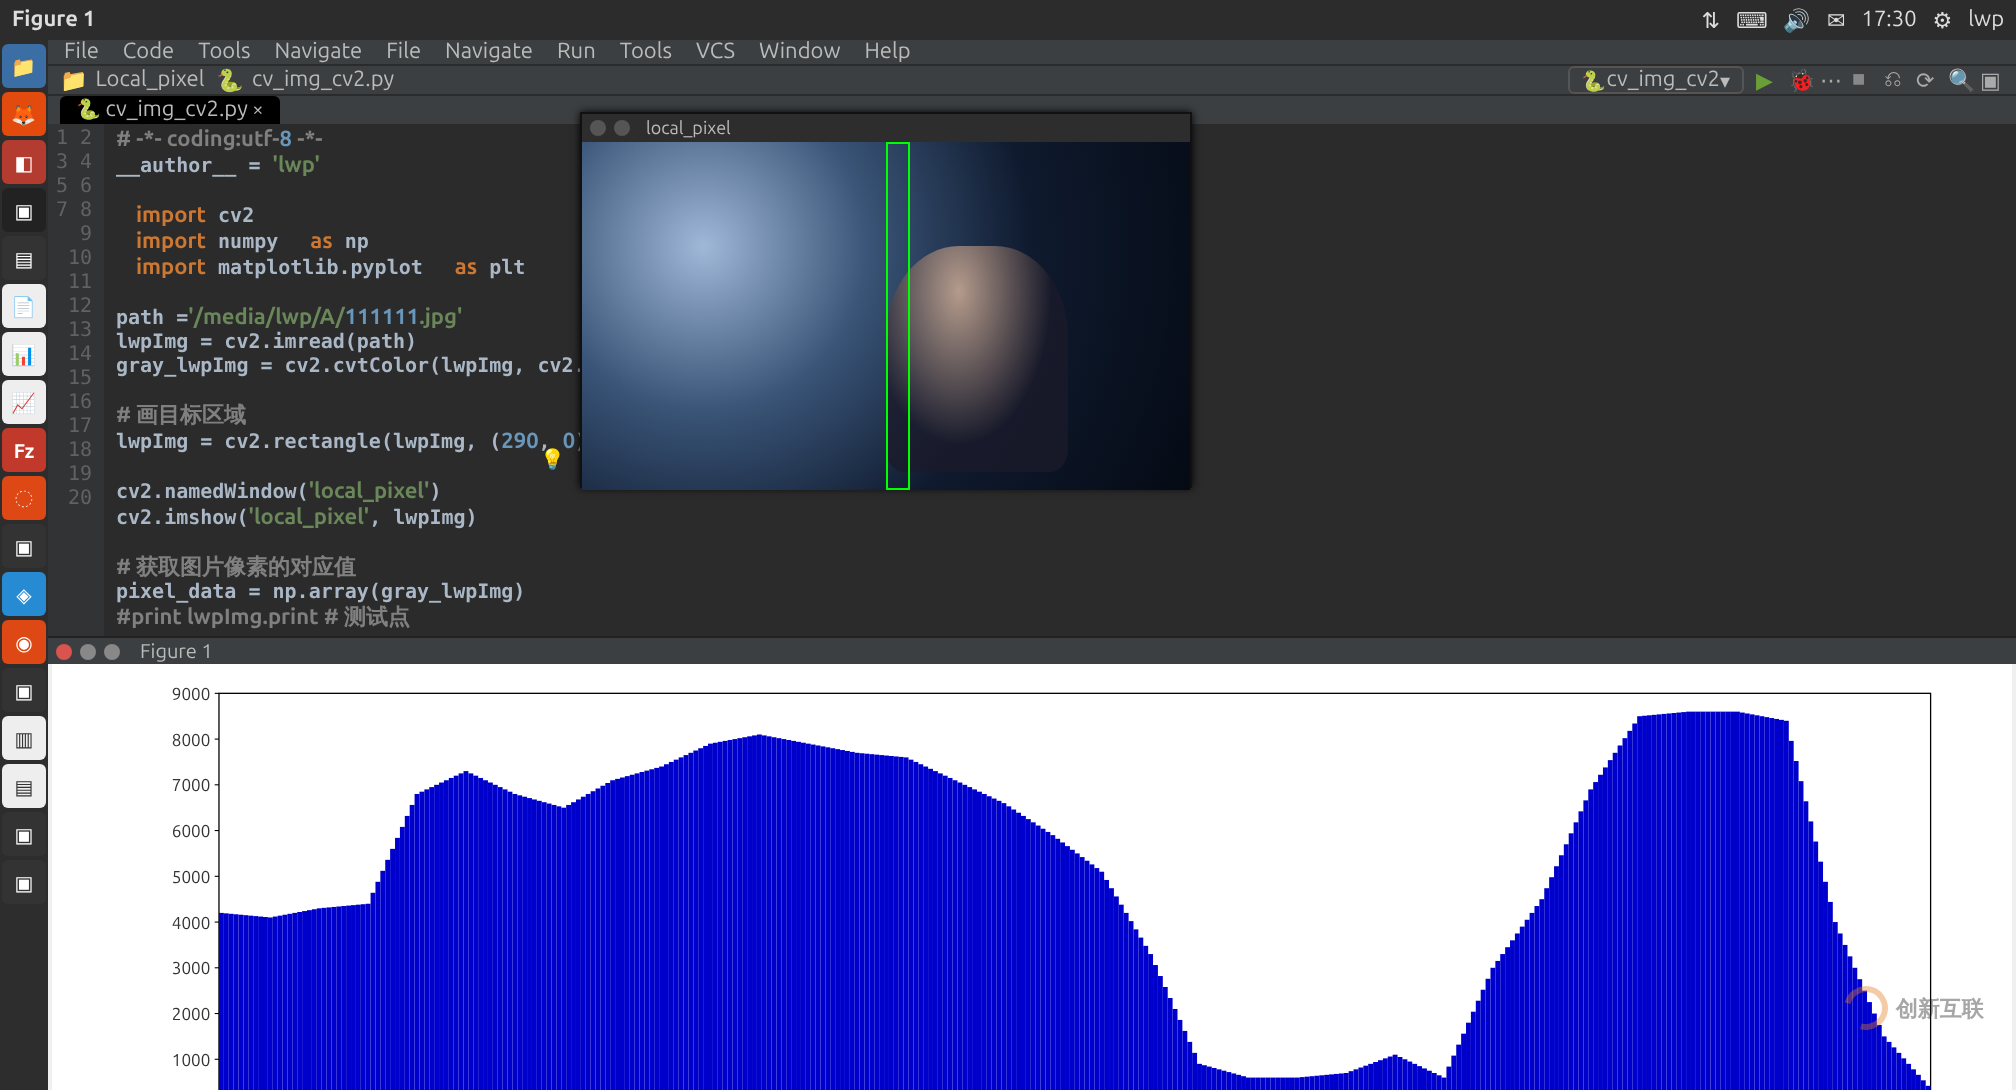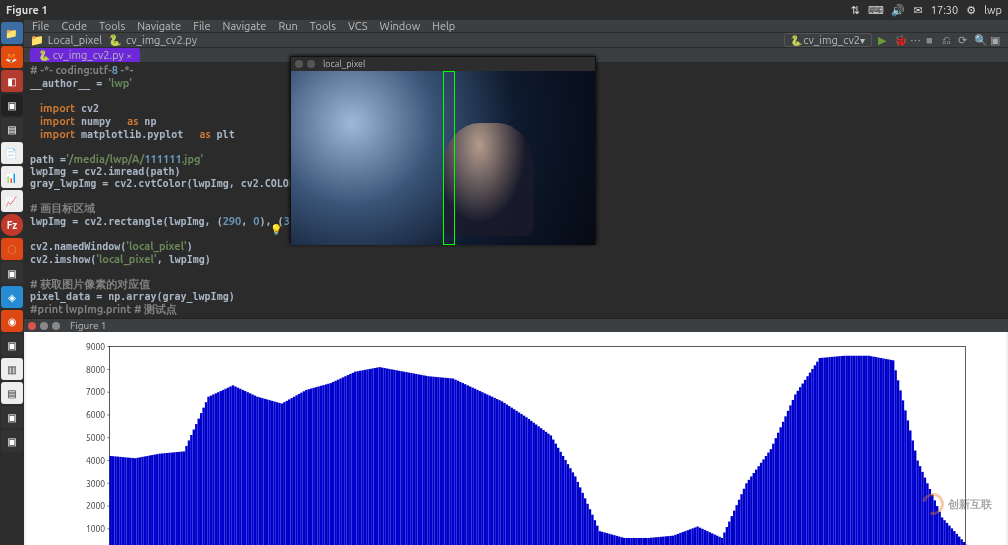--- a/index.html
+++ b/index.html
@@ -16,34 +16,34 @@
 .launcher { position: absolute; left: 0; top: 20px; bottom: 0; width: 24px; background: #2d2d2d; display: flex; flex-direction: column; gap: 2px; padding-top: 2px; }
 .launcher .li { width: 22px; height: 22px; margin: 0 auto; border-radius: 3px; display: flex; align-items: center; justify-content: center; font-size: 10px; color: #fff; }
 .li.folder { background: #3b6ea5; }
 .li.ff { background: #e24a0e; }
 .li.red { background: #b43b2f; }
 .li.term { background: #222; }
 .li.dark { background: #333; }
 .li.orange { background: #dd4814; }
 .li.blue { background: #268bd2; }
 .li.paper { background: #eee; color:#333; }
-.li.fz { background: #c0392b; font-weight:bold;border-radius:10px; }
+.li.fz { background: #c0392b; font-weight:bold; }
 
 
 .ide { position: absolute; left: 24px; right: 0; top: 20px; bottom: 0; display: flex; flex-direction: column; }
 .menubar { height: 18px; background: #3c3f41; display: flex; align-items: center; gap: 12px; padding: 0 8px; color: #bbb; font-size: 11px; border-bottom: 1px solid #2b2b2b; }
 .menubar span { cursor: default; }
 .breadcrumb { height: 16px; background: #3c3f41; display: flex; align-items: center; padding: 0 6px; gap: 6px; border-bottom: 1px solid #2b2b2b; }
 .breadcrumb .crumb { color: #bbb; font-size: 11px; display:flex; align-items:center; gap:4px; }
 .breadcrumb .spacer { flex: 1; }
 .breadcrumb .runcfg { background: #3c3f41; border: 1px solid #555; border-radius: 3px; padding: 0 6px; height: 14px; display: flex; align-items: center; font-size: 10px; color: #bbb; }
 .breadcrumb .runicons { display: flex; gap: 4px; }
 .breadcrumb .runicons span { width: 12px; height: 12px; display: inline-block; }
 .tabbar { height: 16px; background: #3c3f41; display: flex; align-items: flex-end; padding: 0 6px; }
-.tabbar .tab { background: #6d28d9; color: #bbb; padding: 1px 8px; border-radius: 3px 3px 0 0; font-size: 10px; margin-right: 2px; }
+.tabbar .tab { background: #000000; color: #bbb; padding: 1px 8px; border-radius: 3px 3px 0 0; font-size: 10px; margin-right: 2px; }
 
 
 .editor-row { flex: 0 0 180px; display: flex; background: #2b2b2b; position: relative; }
 .gutter { width: 28px; background: #313335; color: #606366; font-family: monospace; font-size: 10px; padding-top: 2px; text-align: right; padding-right: 6px; line-height: 12px; }
 .code { font-family: monospace; font-size: 10px; line-height: 12px; padding: 2px 6px; color: #a9b7c6; white-space: pre; font-weight: bold; }
 .kw { color: #cc7832; margin-left: 10px; }
 .str { color: #6a8759; }
 .cmt { color: #808080; }
 .num { color: #6897bb; }
 .bulb { position:absolute; left:246px; top:162px; color:#f1c40f; font-size:10px; }
@@ -145,20 +145,41 @@
       <span style="color:#aaa">🔍</span>
       <span style="color:#aaa">▣</span>
     </div>
   </div>
 
   <div class="tabbar">
     <div class="tab">🐍 <span>cv_img_cv2.py</span> ×</div>
   </div>
 
   <div class="editor-row">
+    <div class="gutter" id="gutter">1
+2
+3
+4
+5
+6
+7
+8
+9
+10
+11
+12
+13
+14
+15
+16
+17
+18
+19
+20
+</div>
     <div class="code" id="codearea"><span class="cmt"># -*- coding:utf-<span class="num">8</span> -*-</span>
 __author__ = <span class="str">'lwp'</span>
 
 <span class="kw">import</span> cv2
 <span class="kw">import</span> numpy <span class="kw">as</span> np
 <span class="kw">import</span> matplotlib.pyplot <span class="kw">as</span> plt
 
 path =<span class="str">'/media/lwp/A/<span class="num">111111</span>.jpg'</span>
 lwpImg = cv2.imread(path)
 gray_lwpImg = cv2.cvtColor(lwpImg, cv2.COLOR_BGR2GRAY)

